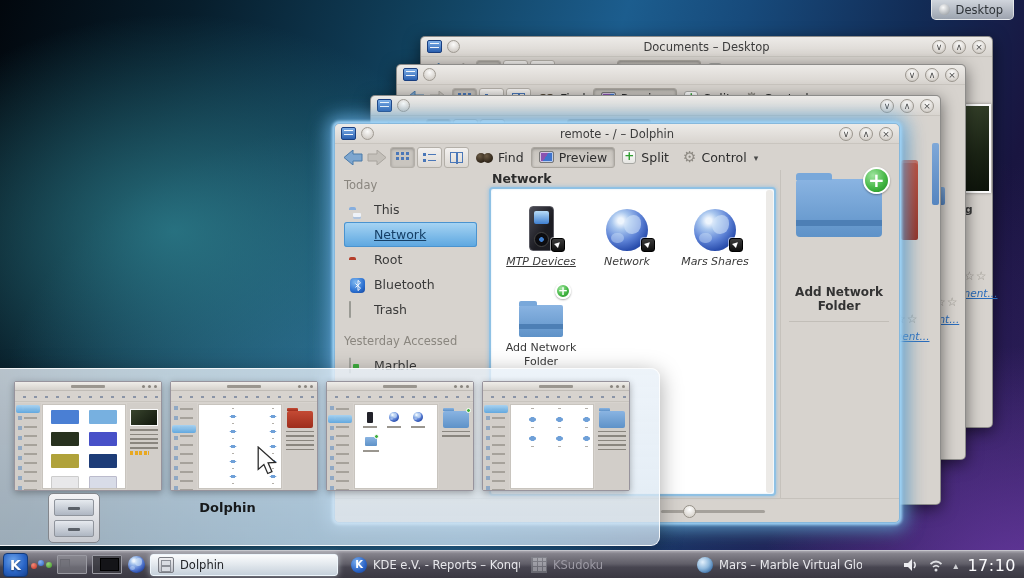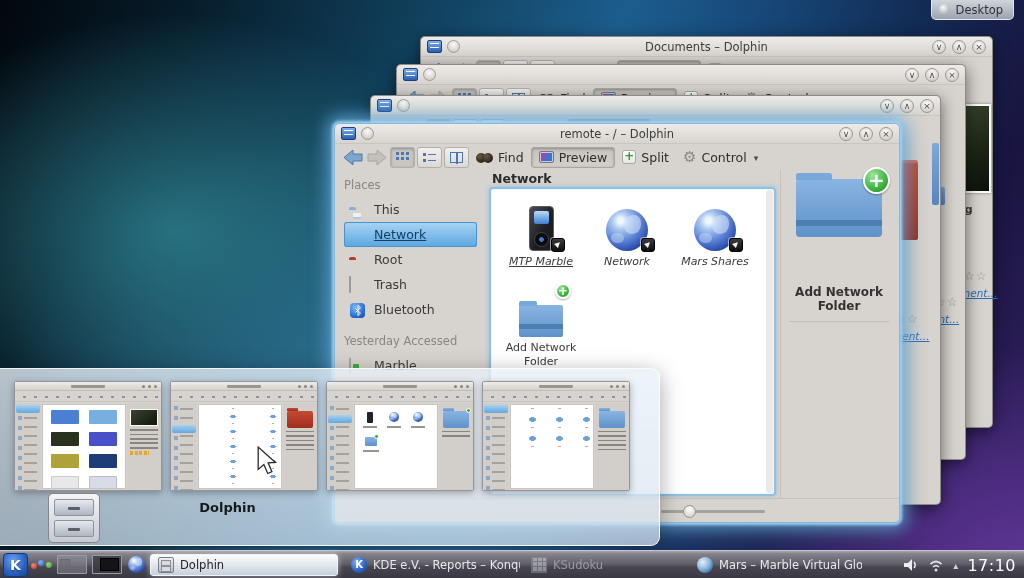--- a/index.html
+++ b/index.html
@@ -223,21 +223,21 @@
 
   <div class="toolbox" style="z-index:6">
     <span class="cashew"></span>
     <span>Desktop</span>
   </div>
 
   <div class="window" style="left:420px;top:36px;width:573px;height:392px;z-index:10">
     <div class="titlebar">
       <span class="dolphin-mini"></span>
       <span class="tb-round"></span>
-      <span class="title">Documents – Dolphin</span>
+      <span class="title">Documents – Desktop</span>
       <span class="winbtns">
         <span class="wbtn">∨</span>
         <span class="wbtn">∧</span>
         <span class="wbtn">×</span>
       </span>
     </div>
     <div class="toolbar">
       <span class="navarrows">
         <svg width="19" height="15">
             <polygon points="9,0 9,4 18,4 18,11 9,11 9,15 0,7.5" fill="#7da6cf" stroke="#4a7aa8"></polygon>
@@ -505,46 +505,46 @@
       <span class="tbtn">
           <span class="gearicon">⚙</span>
           <span>Control</span>
           <span class="caret">▾</span>
         </span>
     </div>
 
     <div class="fbody">
 
       <div class="sidebar">
-        <div class="panel-header">Places</div>
+        <div class="panel-header">Today</div>
         <div class="place">
           <span class="ic"><span class="ic-folder ic-home"></span></span>
           <span class="lbl">This</span>
         </div>
         <div class="place selected">
           <span class="ic"><span class="globe ic-globe"></span></span>
           <span class="lbl">Network</span>
         </div>
         <div class="place">
           <span class="ic"><span class="ic-folder ic-root"></span></span>
           <span class="lbl">Root</span>
-        </div>
-        <div class="place">
-          <span class="ic"><span class="ic-trash"></span></span>
-          <span class="lbl">Trash</span>
         </div>
         <div class="place">
           <span class="ic">
               <span class="ic-bt">
                 <svg width="8" height="11" viewBox="0 0 10 14">
                   <path d="M5 0.5 L5 13.5 M5 0.5 L8.2 3.6 L1.8 9.4 M5 13.5 L8.2 10.4 L1.8 4.6" stroke="#fff" stroke-width="1.2" fill="none"></path>
                 </svg>
               </span>
             </span>
           <span class="lbl">Bluetooth</span>
+        </div>
+        <div class="place">
+          <span class="ic"><span class="ic-trash"></span></span>
+          <span class="lbl">Trash</span>
         </div>
         <div class="panel-header" style="margin-top:12px">Yesterday Accessed</div>
         <div class="place">
           <span class="ic"><span class="ic-cal cal-today"></span></span>
           <span class="lbl">Marble</span>
         </div>
         <div class="place">
           <span class="ic"><span class="ic-cal cal-yest"></span></span>
           <span class="lbl">Yesterday</span>
         </div>
@@ -558,21 +558,21 @@
         <div class="location">Network</div>
         <div class="viewbox">
           <div class="tile hovered" style="left:12px;top:12px">
             <div class="iconwrap">
               <span class="mtp">
                   <span class="scr"></span>
                   <span class="wheel"></span>
                 </span>
               <span class="emblem" style="right:14px"></span>
             </div>
-            <div class="tl lbl-link">MTP Marble</div>
+            <div class="tl lbl-link">MTP Devices</div>
           </div>
           <div class="tile" style="left:98px;top:12px">
             <div class="iconwrap">
               <span class="globe" style="width:42px;height:42px"></span>
               <span class="emblem" style="right:10px"></span>
             </div>
             <div class="tl lbl-link">Network</div>
           </div>
           <div class="tile" style="left:186px;top:12px">
             <div class="iconwrap">

